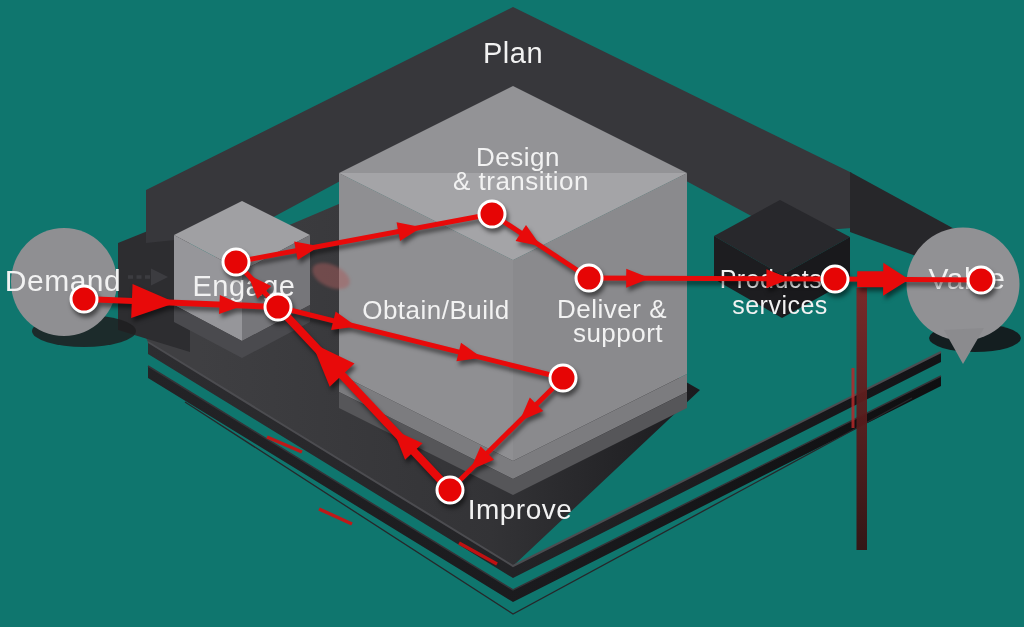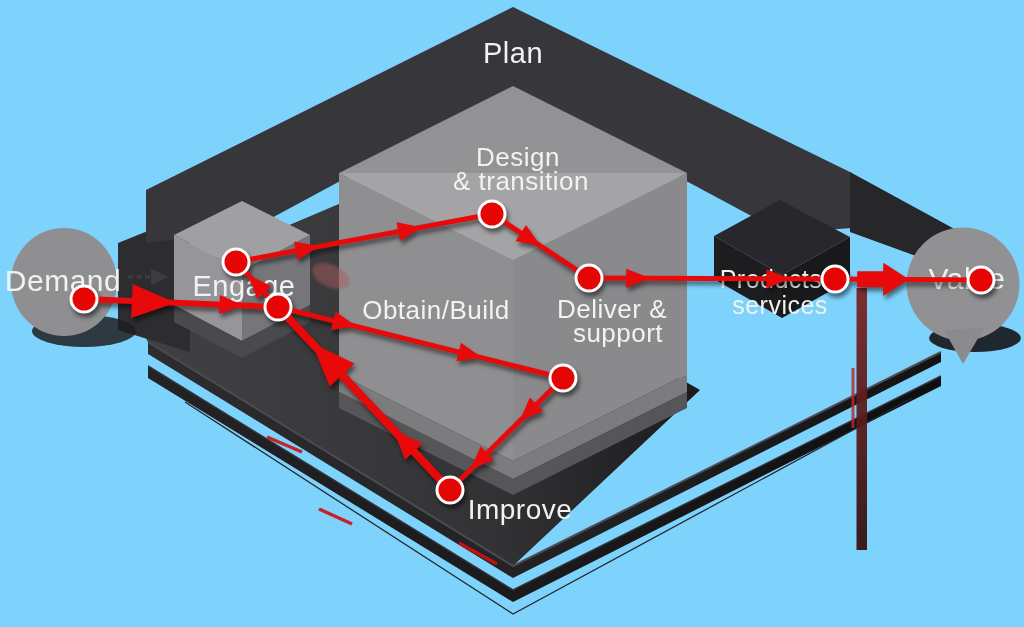--- a/index.html
+++ b/index.html
@@ -1,17 +1,17 @@
 <!DOCTYPE html>
 <html><head>
 <meta charset="utf-8">
 <style>
   html,body{margin:0;padding:0;background:#000;}
   .stage{
-    position:relative;width:1024px;height:627px;background:#7dd3fc;
+    position:relative;width:1024px;height:627px;background:#0f766e;
     overflow:hidden;font-family:"Liberation Sans",sans-serif;
   }
   .stage svg{position:absolute;left:0;top:0;}
   text.lbl{
     fill:#f2f2f2;letter-spacing:.5px;
     font-family:"Liberation Sans",sans-serif;font-weight:400;
   }
 </style>
 </head>
 <body>

